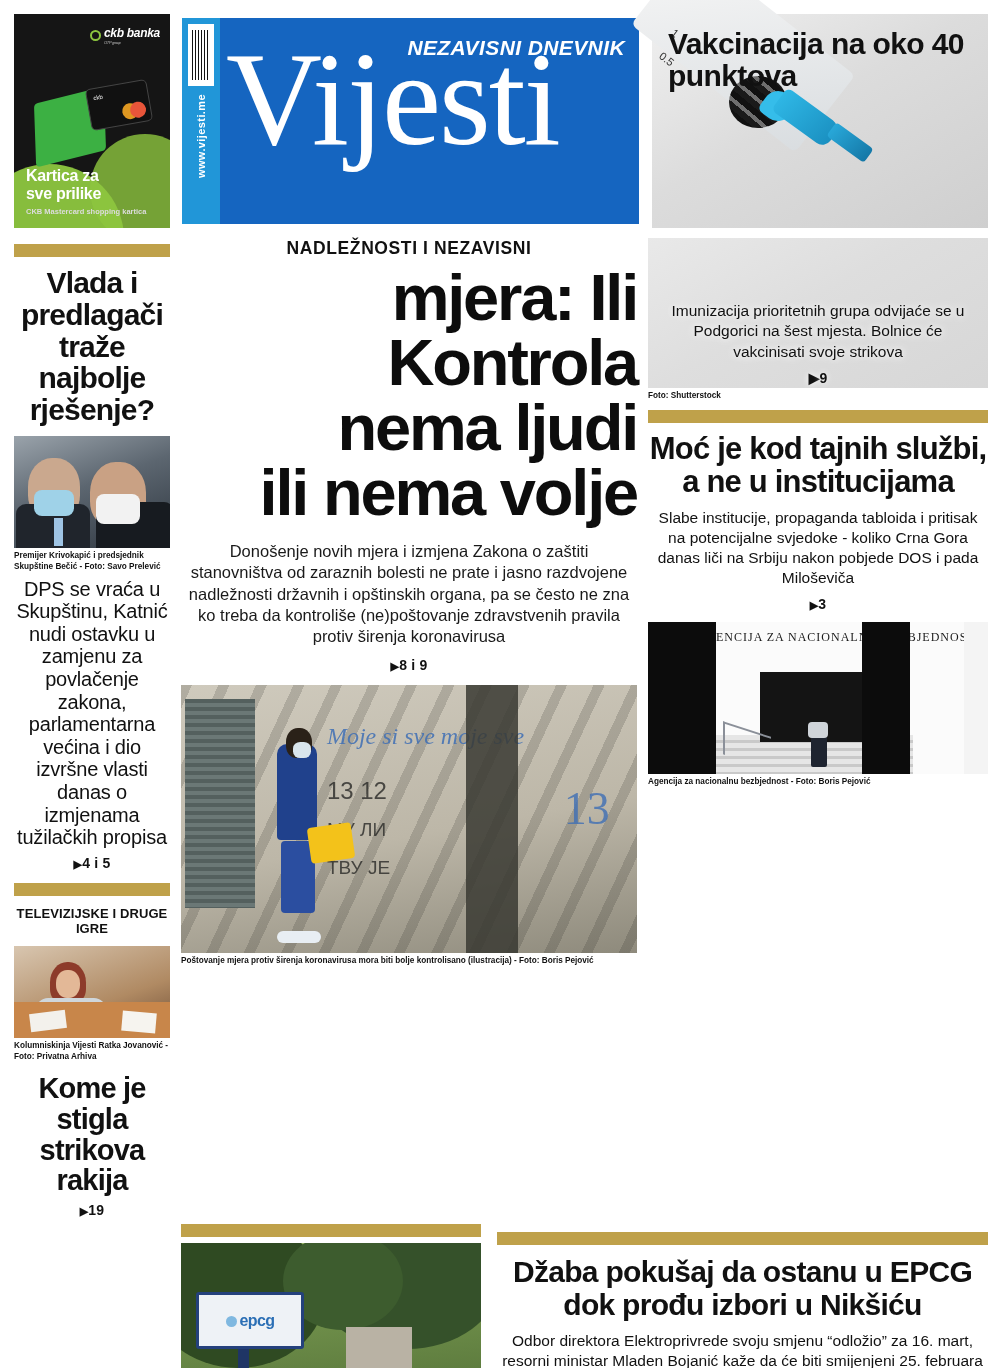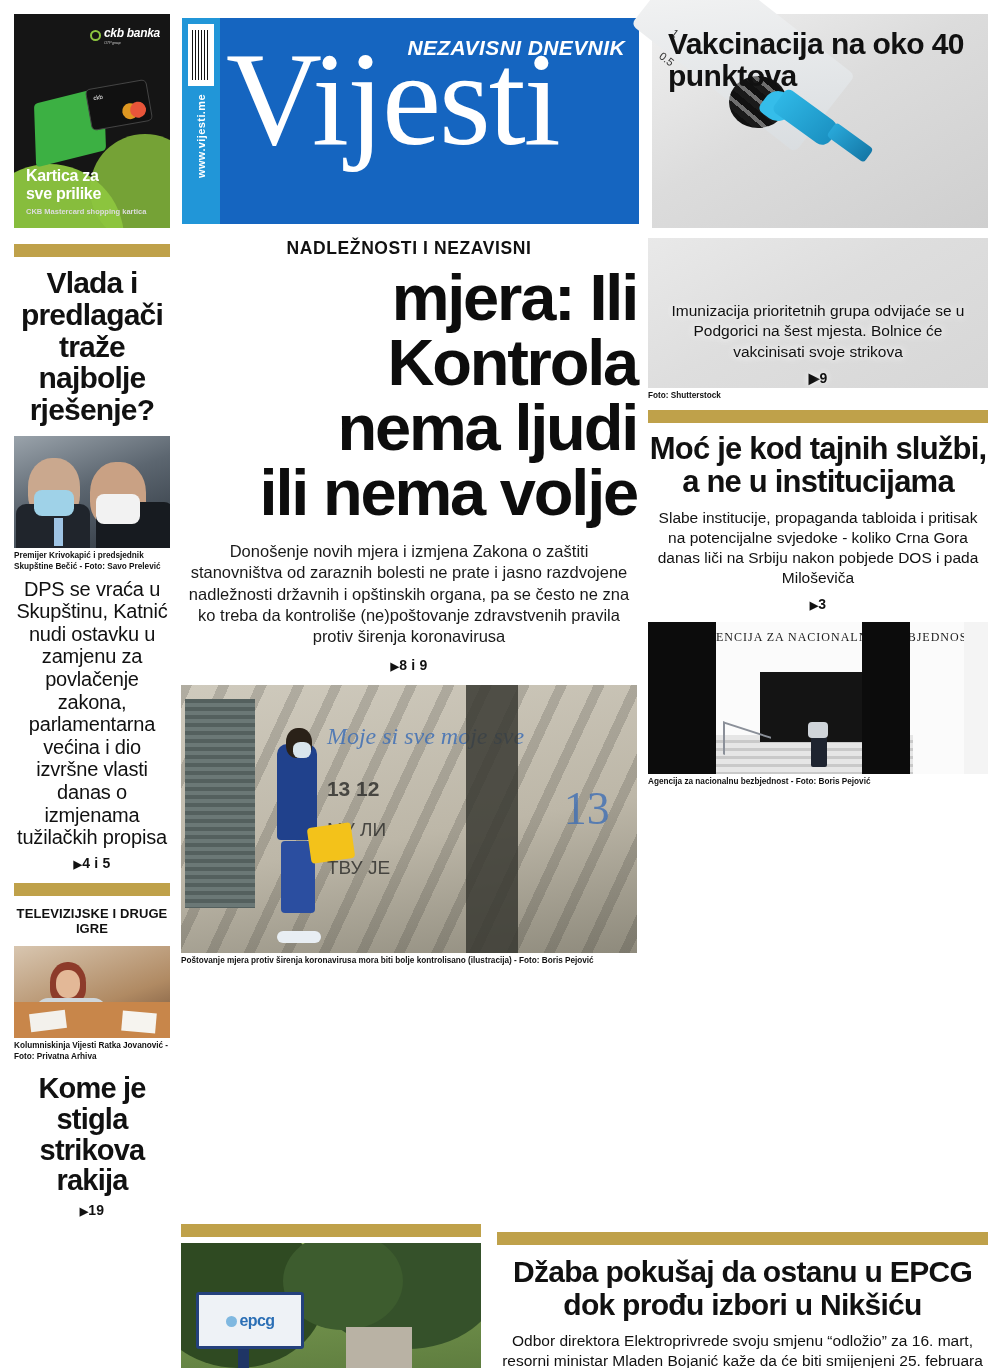--- a/index.html
+++ b/index.html
@@ -206,21 +206,21 @@
   .ph-columnist .pap2{position:absolute;bottom:6px;right:14px;width:34px;height:20px;background:#f6f4ef;transform:rotate(5deg);}
 
   .ph-wall { background: linear-gradient(170deg,#cfcabd 0%,#bdb7a8 55%,#8e8a7c 100%); }
   .ph-wall .trunk { position:absolute; right:26%; top:0; width:52px; height:100%; background:#3a3a33; opacity:.85; }
   .ph-wall .shadow { position:absolute; left:0; top:0; width:100%; height:100%;
      background: repeating-linear-gradient(115deg, rgba(40,40,35,.18) 0 10px, rgba(0,0,0,0) 10px 34px); }
   .ph-wall .door { position:absolute; left:4px; top:14px; width:70px; height:78%;
      background: repeating-linear-gradient(180deg,#54605e 0 4px,#6b7876 4px 8px); }
   .ph-wall .g1 { position:absolute; left:32%; top:14%; color:#3f6fb5; font-size:24px;
      font-family:"Liberation Serif",serif; font-style:italic; opacity:.85; }
-  .ph-wall .g2 { position:absolute; left:32%; top:34%; color:#2a2a28; font-size:21px; font-weight:bold; opacity:.8; }
+  .ph-wall .g2 { position:absolute; left:32%; top:34%; color:#2a2a28; font-size:24px; font-weight:normal; opacity:.8; }
   .ph-wall .g3 { position:absolute; left:32%; top:50%; color:#2a2a28; font-size:19px; opacity:.8; }
   .ph-wall .g4 { position:absolute; left:32%; top:64%; color:#2a2a28; font-size:19px; opacity:.8; }
   .ph-wall .g5 { position:absolute; right:6%; top:36%; color:#3f6fb5; font-size:46px; opacity:.8; font-family:"Liberation Serif",serif;}
   .ph-wall .man-b { position:absolute; left:21%; top:22%; width:40px; height:96px; background:#20418c; border-radius:10px 10px 4px 4px;}
   .ph-wall .man-h { position:absolute; left:23%; top:16%; width:26px; height:30px; background:#2a2118; border-radius:46% 46% 40% 40%;}
   .ph-wall .man-f { position:absolute; left:24.5%; top:21%; width:18px; height:16px; background:#d9e5ec; border-radius:40%;}
   .ph-wall .man-l { position:absolute; left:22%; top:58%; width:34px; height:72px; background:#2b4ea0; border-radius:4px;}
   .ph-wall .man-s { position:absolute; left:21%; bottom:4%; width:44px; height:12px; background:#e8eef3; border-radius:6px;}
   .ph-wall .bucket { position:absolute; left:28%; top:52%; width:44px; height:36px; background:#f3c21a; border-radius:4px; transform:rotate(-8deg);}
 

